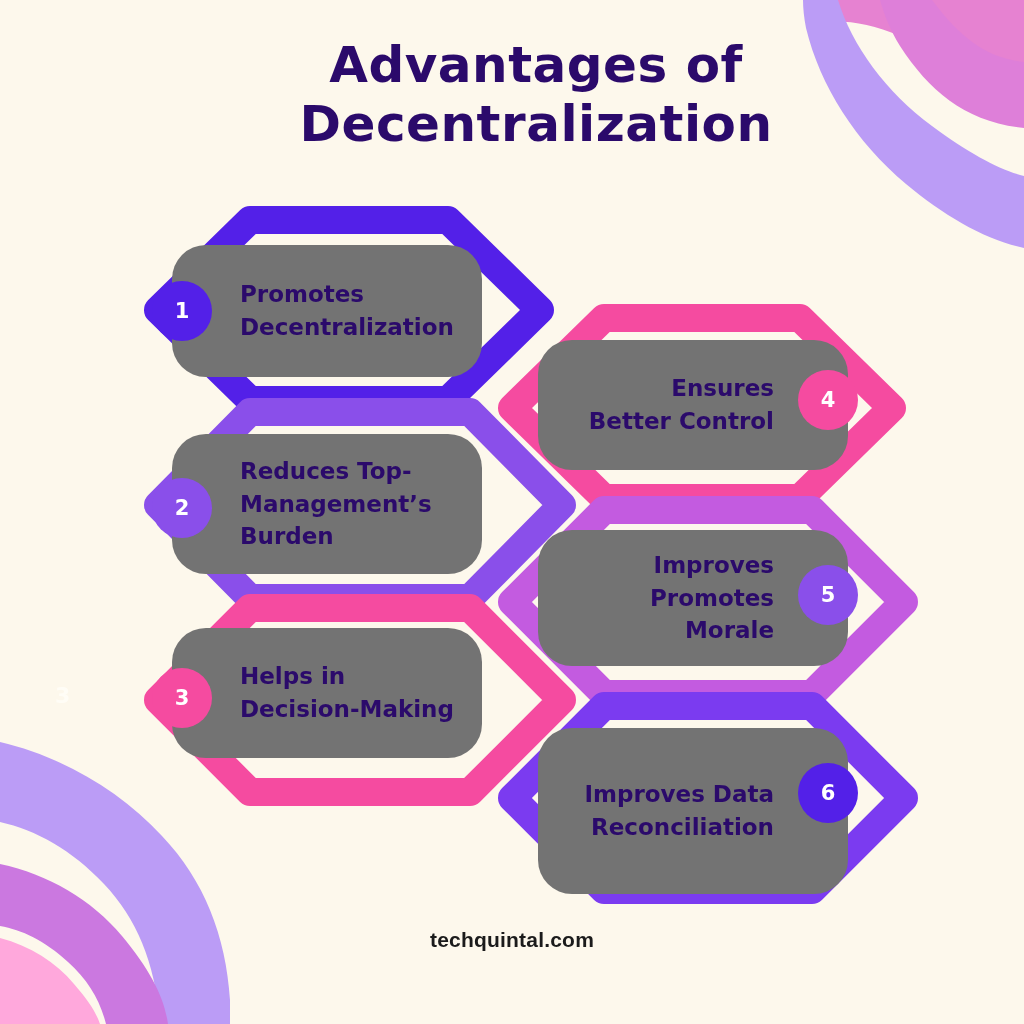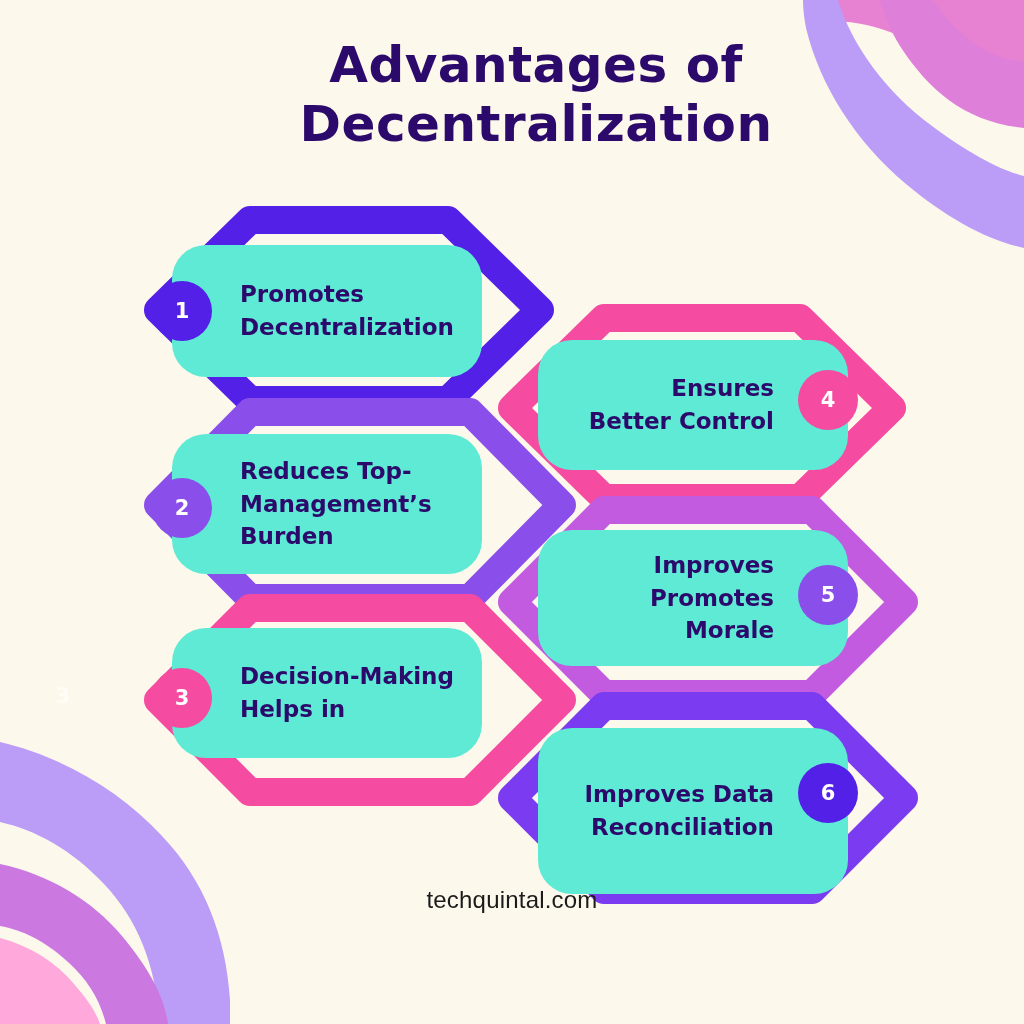--- a/index.html
+++ b/index.html
@@ -29,21 +29,21 @@
     letter-spacing:0.5px;
     color:#2B0A6B;
   }
 
   
   .hexlayer{ position:absolute; inset:0; }
 
   
   .card{
     position:absolute;
-    background:#5eead4;
+    background:#737373;
     border-radius:34px;
     display:flex;
     align-items:center;
   }
   .card-text{
     font-family:"DejaVu Sans", sans-serif;
     font-weight:700;
     font-size:23px;
     line-height:1.42;
     color:#2B0A6B;
@@ -59,25 +59,25 @@
     display:flex; align-items:center; justify-content:center;
     color:#ffffff;
     font-family:"DejaVu Sans", sans-serif;
     font-weight:700;
     font-size:21px;
     line-height:1;
   }
 
   
   .footer{
-    position:absolute; left:0; top:886px; width:1024px;
+    position:absolute; left:0; top:928px; width:1024px;
     text-align:center;
     font-family:"Liberation Sans", sans-serif;
-    font-weight:400;
-    font-size:24px;
+    font-weight:700;
+    font-size:21px;
     letter-spacing:0.2px;
     color:#1b1b1b;
   }
   .ghost3{
     position:absolute; left:55px; top:683px;
     font-family:"DejaVu Sans", sans-serif;
     font-weight:700; font-size:22px;
     color:#FFFDF6;
   }
 </style>
@@ -140,22 +140,22 @@
       <div>Management’s</div>
       <div>Burden</div>
     </div>
   </div>
   <div class="badge" style="left:152px; top:478px; background:#8A4FEA;">
     <span>2</span>
   </div>
 
   <div class="card left" style="left:172px; top:628px; width:310px; height:130px;">
     <div class="card-text">
+      <div>Helps in</div>
       <div>Decision-Making</div>
-      <div>Helps in</div>
     </div>
   </div>
   <div class="badge" style="left:152px; top:668px; background:#F54BA0;">
     <span>3</span>
   </div>
 
   <div class="card right" style="left:538px; top:340px; width:310px; height:130px;">
     <div class="card-text">
       <div>Ensures</div>
       <div>Better Control</div>

